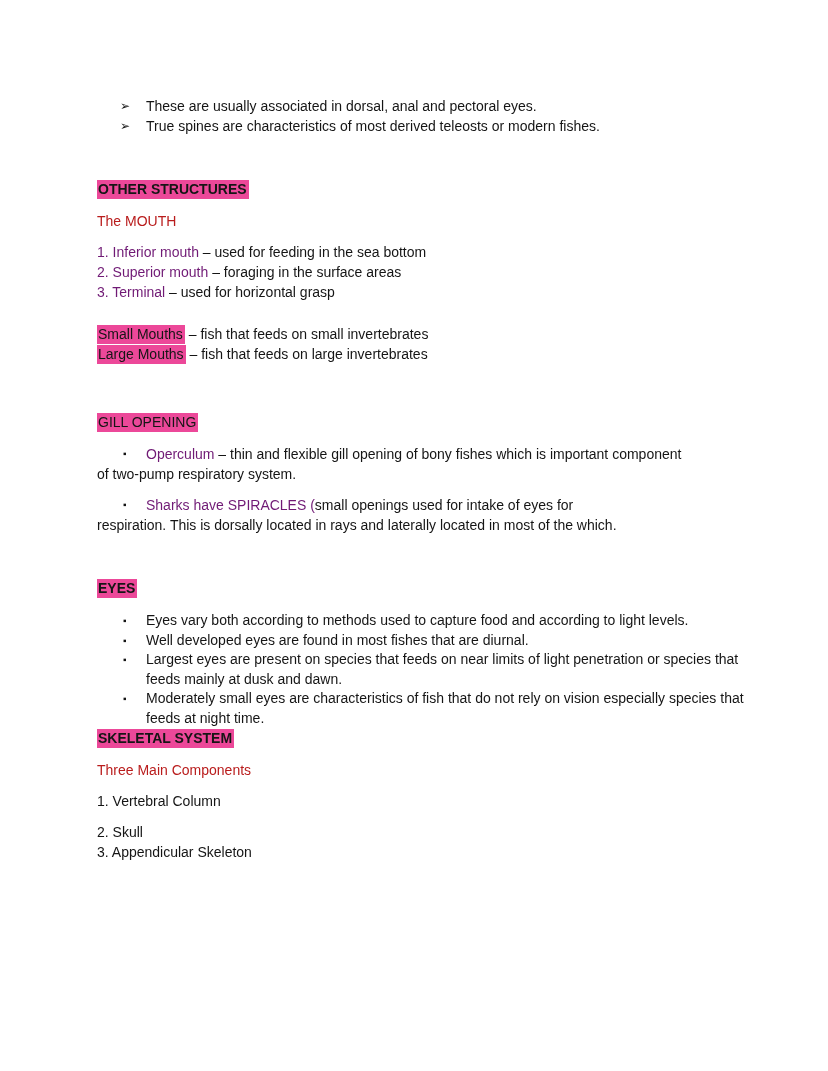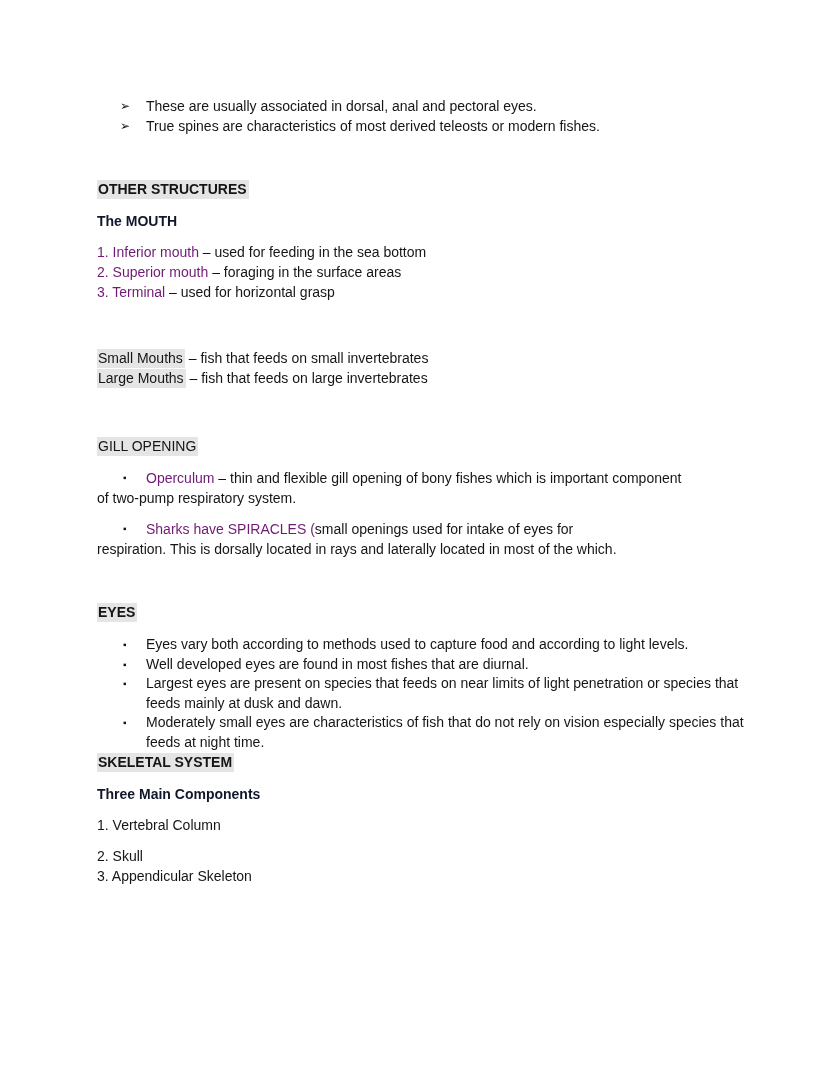--- a/index.html
+++ b/index.html
@@ -16,36 +16,36 @@
     overflow:hidden;
   }
   .line { line-height:20px; white-space:nowrap; }
   ul { list-style:none; }
   
   .arrow-list li { position:relative; padding-left:49px; line-height:20px; white-space:nowrap; }
   .arrow-marker { position:absolute; left:23px; top:0; font-size:12px; line-height:20px; color:#151515; }
   
   .h { font-weight:bold; line-height:20px; white-space:nowrap; }
   .h-plain { font-weight:normal; line-height:20px; white-space:nowrap; }
-  .green { color:#0f172a; font-weight:bold; }
+  .green { color:#b91c1c; font-weight:normal; }
   .red { color:#701a75; }
-  .hl { background:#e5e5e5; padding:1px 2px 2px 1px; }
+  .hl { background:#ec4899; padding:1px 2px 2px 1px; }
   
   .sq-bullet { position:relative; padding-left:49px; line-height:20px; white-space:nowrap; }
   .sq-marker { position:absolute; left:26px; top:0; font-size:10px; line-height:20px; color:#151515; }
   
   .eyes-list li { position:relative; padding-left:49px; line-height:19.5px; }
   .eyes-list .sq-marker { line-height:19.5px; }
   .eyes-list .l { line-height:19.5px; white-space:nowrap; }
   
   .mt-sm10 { }
   .mt-sm11 { margin-top:11px; }
   .mt-sm12 { margin-top:12px; }
   .mt-sm13 { margin-top:13px; }
-  .mt-md41 { margin-top:46px; }
+  .mt-md41 { margin-top:22px; }
   .mt-lg43 { margin-top:43px; }
   .mt-lg44 { margin-top:48px; }
 </style>
 </head>
 <body>
 
 <div class="page">
 
   <ul class="arrow-list">
     <li>

